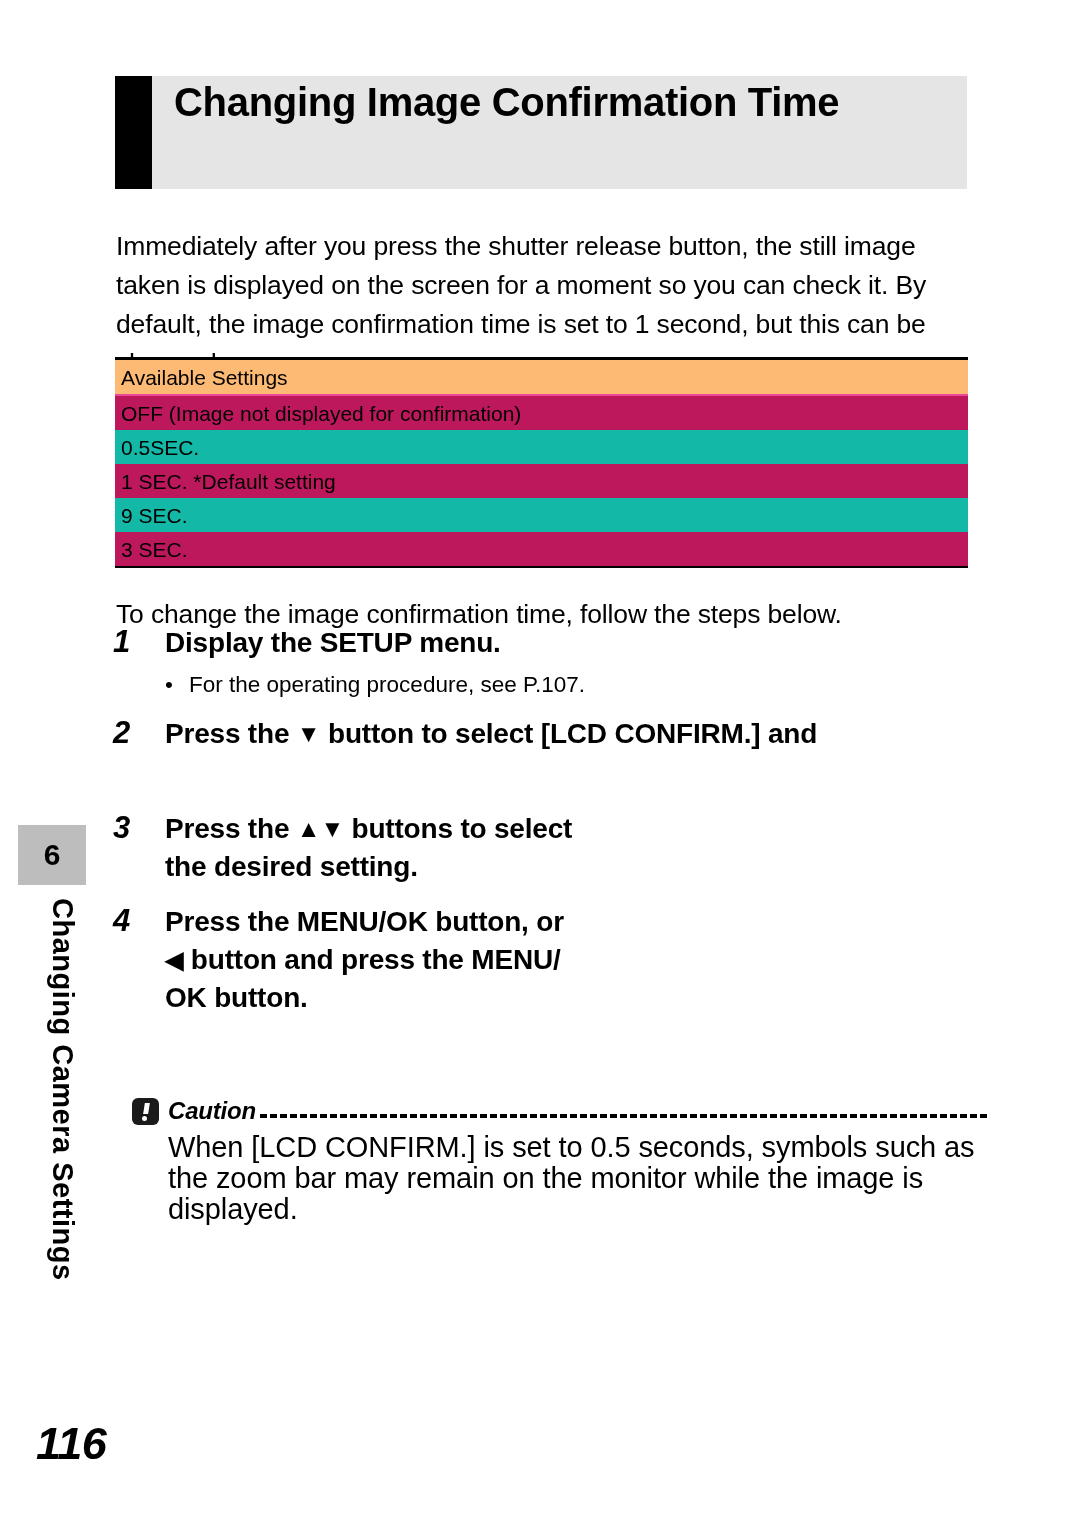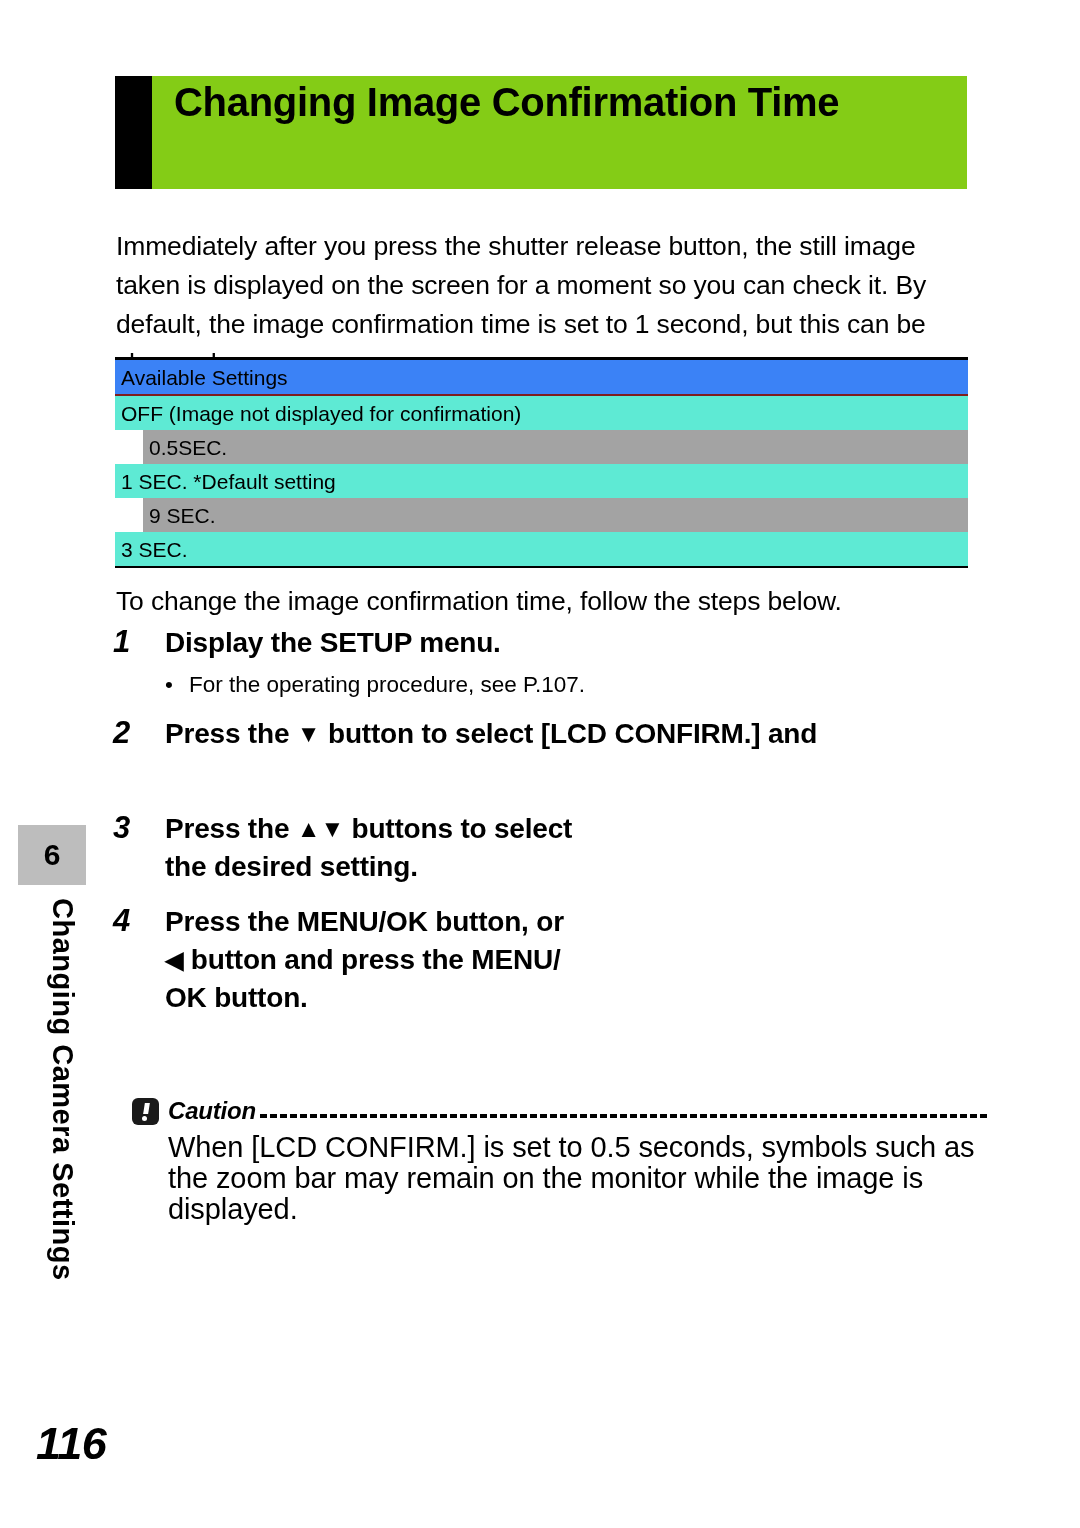--- a/index.html
+++ b/index.html
@@ -49,21 +49,21 @@
     line-height: 38px;
   }
 
   
   #title-band {
     position: absolute;
     left: 115px;
     top: 76px;
     width: 852px;
     height: 113px;
-    background: #84cc16;
+    background: #e5e5e5;
     display: flex;
     align-items: stretch;
   }
   #title-band .blackbar {
     width: 37px;
     background: #000000;
     flex: 0 0 37px;
   }
   #title-band .titletext {
     flex: 1 1 auto;
@@ -102,35 +102,35 @@
   #settings-table .row {
     font-size: 21px;
     line-height: 21px;
     padding: 7px 0 7px 6px;
     height: 20px;
     display: flex;
     align-items: center;
     box-sizing: content-box;
   }
   #settings-table .hdr {
-    background: #3b82f6;
-    border-bottom: 2px solid #7f1d1d;
-  }
-  #settings-table .odd  { background: #5eead4; }
-  #settings-table .even { background: #a3a3a3; margin-left: 28px; }
+    background: #fdba74;
+    border-bottom: 2px solid #ec4899;
+  }
+  #settings-table .odd  { background: #be185d; }
+  #settings-table .even { background: #14b8a6; }
   #settings-table .rule-bot {
     height: 2px;
     background: #000;
   }
 
   
   #leadin {
     position: absolute;
     left: 116px;
-    top: 557px;
+    top: 570px;
     width: 860px;
     font-size: 26.5px;
     line-height: 34px;
     letter-spacing: -0.15px;
   }
 
   
   .step {
     position: absolute;
     left: 113px;

